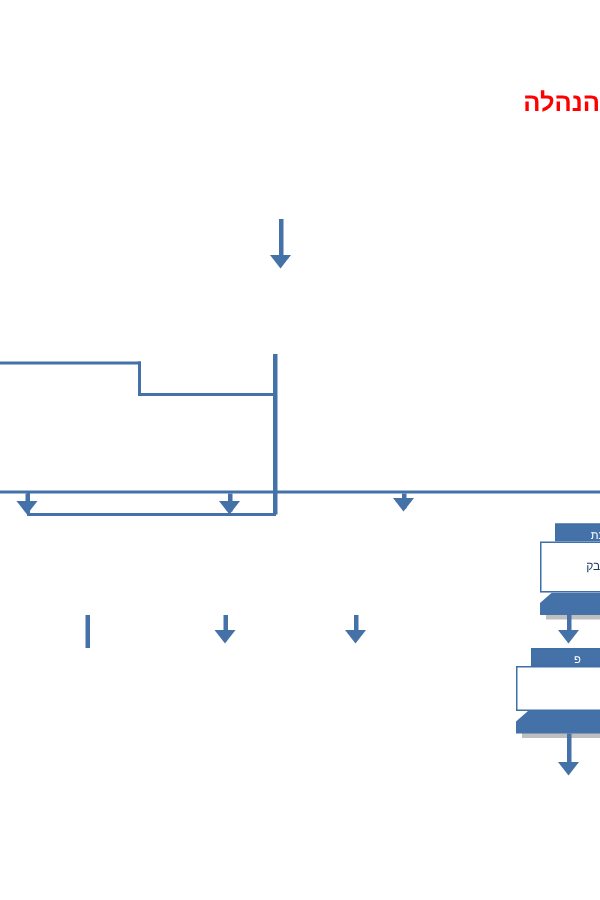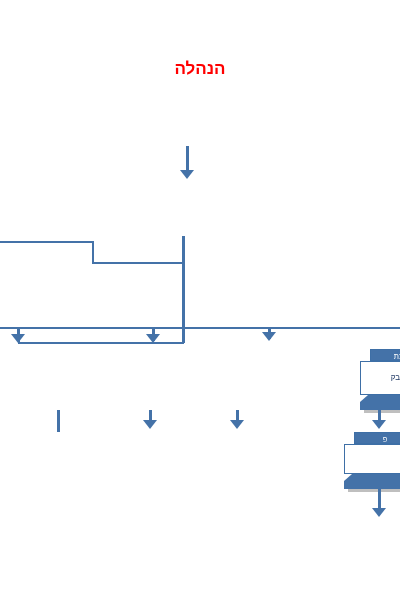--- a/index.html
+++ b/index.html
@@ -10,21 +10,20 @@
     overflow:hidden;
     position:relative;
     direction:rtl;
   }
   #canvas{position:absolute;left:0;top:0;width:400px;height:600px;}
 
   
   .chart-title{
     position:absolute;
     left:0;right:0;
-    text-align:center;
     color:#FF0000;
     font-weight:bold;
     font-size:17px;
     letter-spacing:0px;
     white-space:nowrap;
   }
 
   
   .node{position:absolute;}
   .node .hdr{

